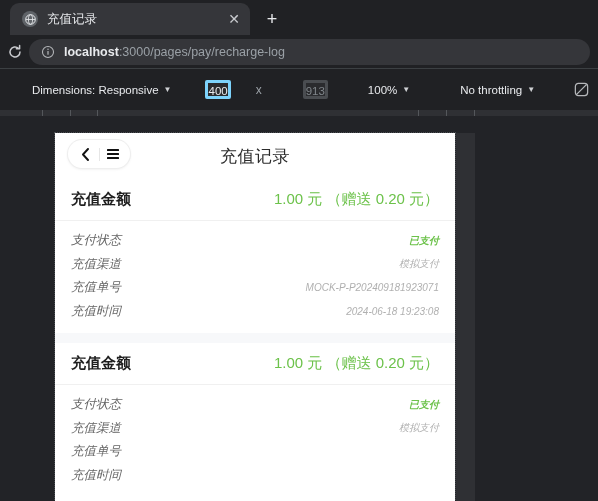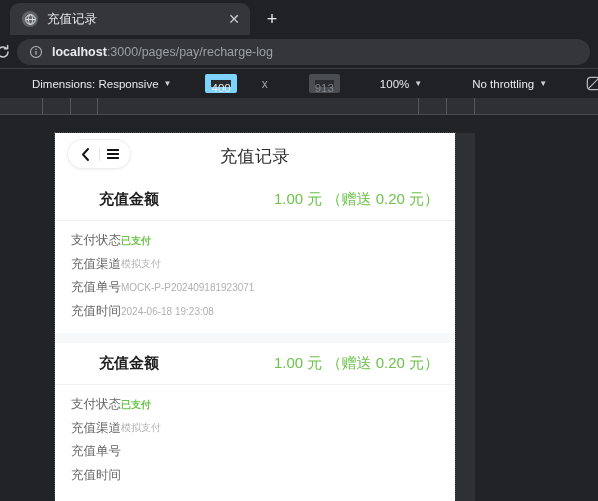--- a/index.html
+++ b/index.html
@@ -40,55 +40,55 @@
     color: #c9cbcf; font-size: 14px; line-height: 1;
   }
   .newtab {
     width: 28px; height: 28px; margin-left: 8px; margin-bottom: 2px;
     display: flex; align-items: center; justify-content: center;
     color: #e8eaed; font-size: 18px; line-height: 1; font-weight: 300;
   }
 
   .toolbar {
     height: 33px; background: #202124;
-    display: flex; align-items: center; padding-left: 0px;
+    display: flex; align-items: center; padding-left: 12px;
   }
   .reload-btn {
     width: 16px; height: 28px; margin-left: -5px; margin-right: 6px;
     display: flex; align-items: center; justify-content: center;
     color: #c9cbcf; overflow: hidden;
   }
   .omnibox {
     flex: 1 1 auto; height: 26px; margin-right: 8px;
     background: #35363a; border-radius: 14px;
     display: flex; align-items: center; padding: 0 12px;
   }
   .info-icon {
     width: 14px; height: 14px; margin-right: 9px; flex: 0 0 auto;
     color: #b6b8bb;
   }
   .url { font-size: 12.5px; color: #9aa0a6; white-space: nowrap; overflow: hidden; }
   .url b { color: #e8eaed; font-weight: 700; }
 
   
   .device-toolbar {
-    height: 30px; background: #202124;
+    height: 42px; background: #202124;
     border-top: 1px solid #3c4043;
     display: flex; align-items: center; padding: 0 8px;
     gap: 18px;
   }
   .dt-item {
     font-size: 11.5px; color: #e8eaed;
     display: flex; align-items: center; white-space: nowrap;
   }
   .dim-label { margin-left: 24px; }
   .caret { margin-left: 5px; font-size: 8px; color: #cfd1d4; }
   .dt-input {
     width: 48px; height: 19px; margin-left: 16px;
-    background: #2a2b2e; border: 6px solid #7dd3fc; border-radius: 2px;
+    background: #2a2b2e; border: 3px solid #7dd3fc; border-radius: 2px;
     color: #e8eaed; font-size: 11.5px; text-align: center;
     font-family: "Liberation Sans", sans-serif;
     line-height: 17px;
   }
   .dt-input.muted { color: #80868b; border-color: #4a4d51; }
   .times { margin: 0 7px; color: #9aa0a6; font-size: 12px; }
   .zoom-item { margin-left: 22px; }
   .throttle-item { margin-left: 32px; }
   .rotate-btn {
     margin-left: 20px; width: 18px; height: 18px;
@@ -150,26 +150,27 @@
     letter-spacing: .5px;
   }
 
   .card { background: #ffffff; }
   .card + .card { margin-top: 10px; }
   .card-head {
     height: 42px; padding: 0 16px;
     display: flex; align-items: center; justify-content: space-between;
     border-bottom: 1px solid #f0f0f0;
   }
-  .card-head .h-label { font-size: 15px; font-weight: 700; color: #1f1f1f; margin-left: 28px; }
+  .card-head .h-label { font-size: 15px; font-weight: 700; color: #1f1f1f; }
   .card-head .h-amount { font-size: 15px; font-weight: 400; color: #6cc24a; }
   .card-body { padding: 8px 16px 10px 16px; }
   .row {
-    display: flex; align-items: center; justify-content: flex-start;
+    display: flex; align-items: center; justify-content: space-between;
     height: 23.5px;
+    font-style: italic;
   }
   .row .k { font-size: 12.5px; color: #666666; }
   .row .v { font-size: 10px; color: #b0b0b0; }
   .row .v.ok { color: #6cc24a; font-weight: 700; }
 </style>
 </head>
 <body>
 
 <div class="browser">
 

